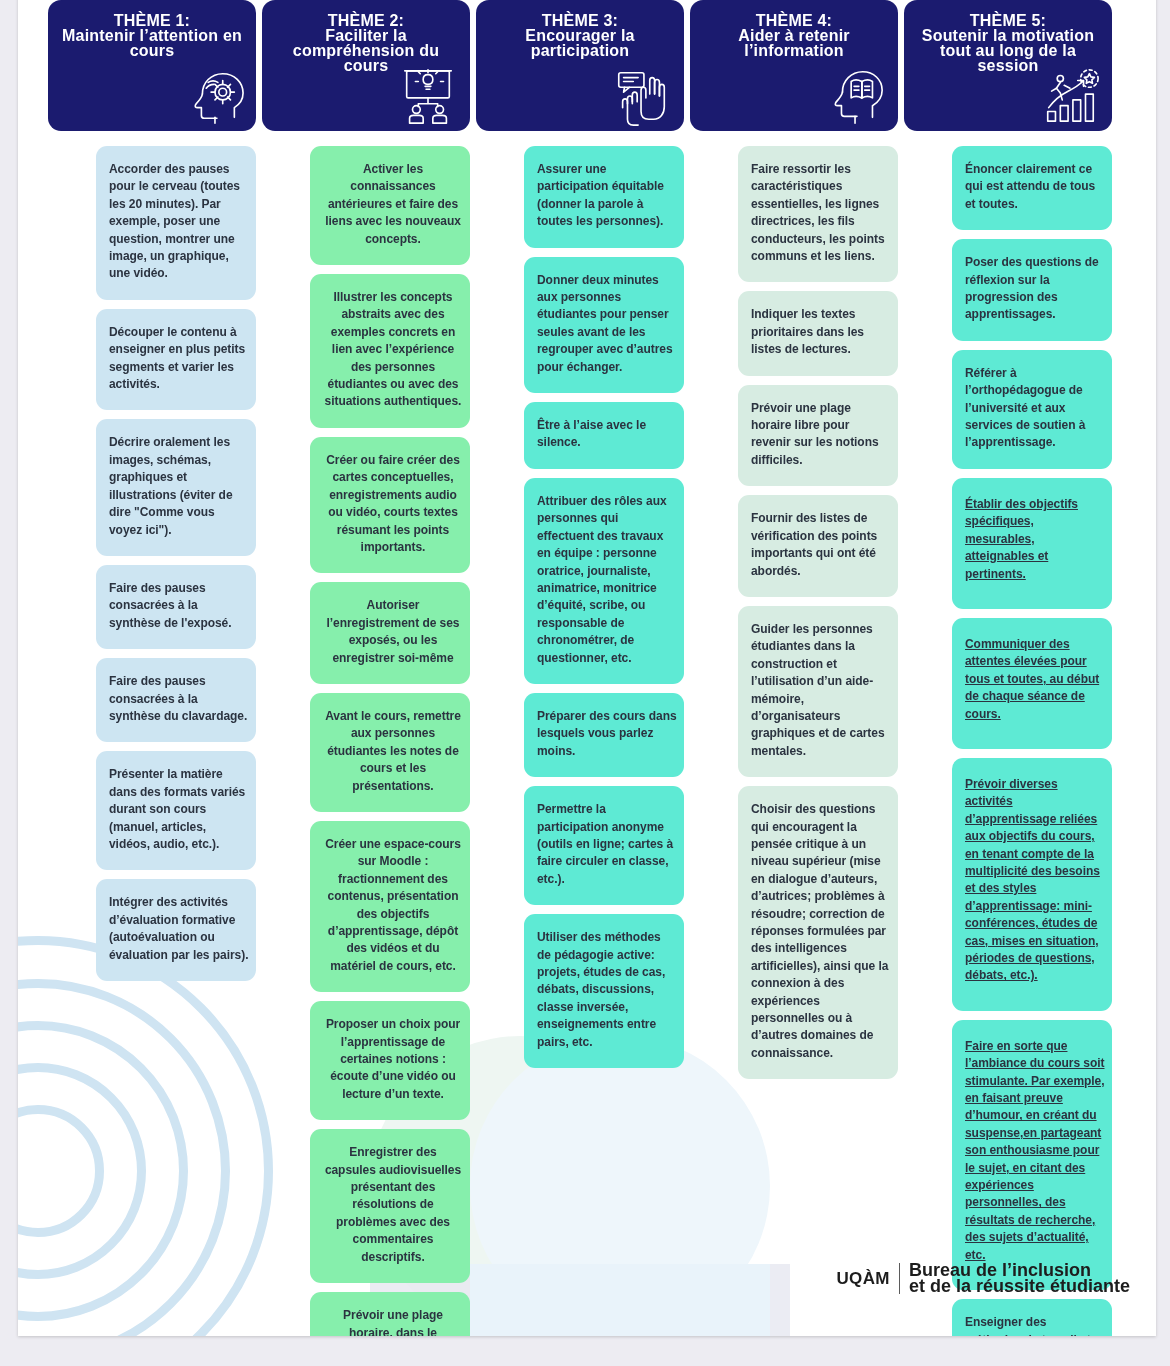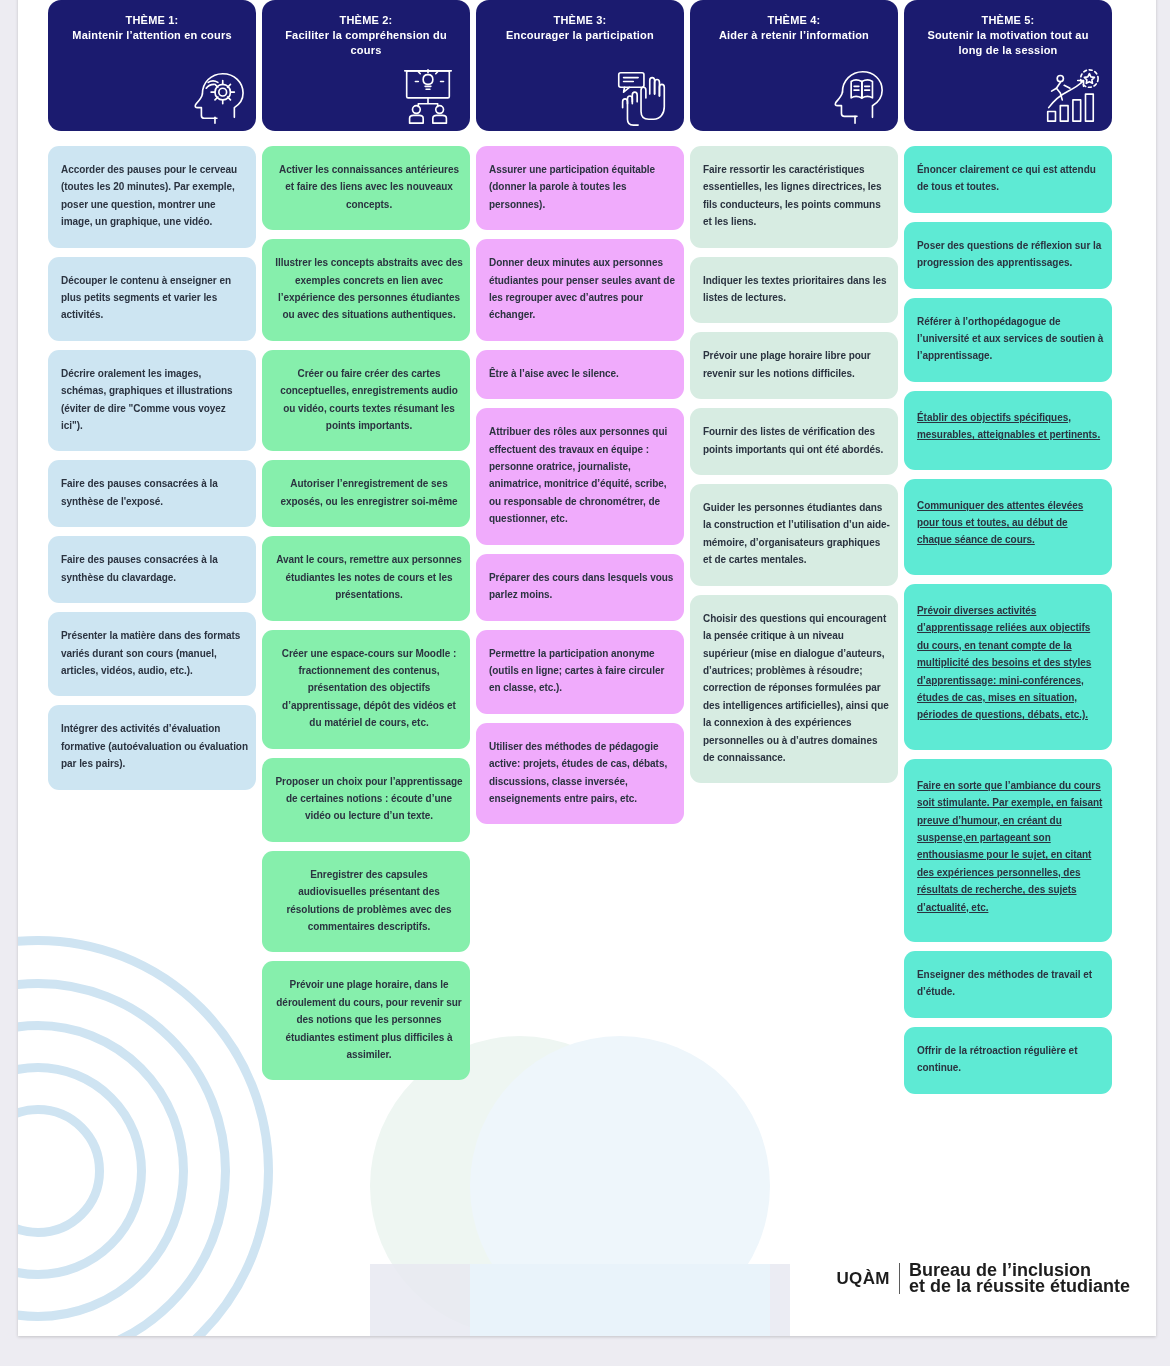--- a/index.html
+++ b/index.html
@@ -102,50 +102,51 @@
     position: relative;
     height: 131px;
     border-radius: 13px;
     background: #1b1b6f;
     padding: 13px 10px 0 10px;
     margin-bottom: 15px;
     overflow: hidden;
   }
   .theme-header .label {
     color: #ffffff;
-    font-size: 11px;
+    font-size: 16px;
     font-weight: bold;
     line-height: 15px;
     text-align: center;
     letter-spacing: .2px;
   }
   .theme-header .label .t-num { display: block; }
   .theme-header .icon-wrap {
     position: absolute;
     right: 11px;
     bottom: 4px;
     width: 62px;
     height: 62px;
   }
   .theme-header .icon-wrap svg { display: block; width: 100%; height: 100%; }
 
   
   .card {
     border-radius: 11px;
     padding: 12px 7px 13px 13px;
     margin-bottom: 9px;
-    font-size: 10px;
+    font-size: 12px;
     font-weight: bold;
     line-height: 17.4px;
     color: #2b3340;
     letter-spacing: -.05px;
+    margin-left: 48px;
   }
   .col-1 .card { background: #cde5f2; }
   .col-2 .card { background: #86efac; text-align: center; }
-  .col-3 .card { background: #f0abfc; }
+  .col-3 .card { background: #5eead4; }
   .col-4 .card { background: #d7ece2; }
   .col-5 .card { background: #5eead4; }
 
   
   .card.pad-lg { padding-top: 15px; padding-bottom: 17px; }
   .card.pad-xl { padding-top: 18px; padding-bottom: 26px; text-decoration: underline; }
 
   
   #logo {
     position: absolute;

